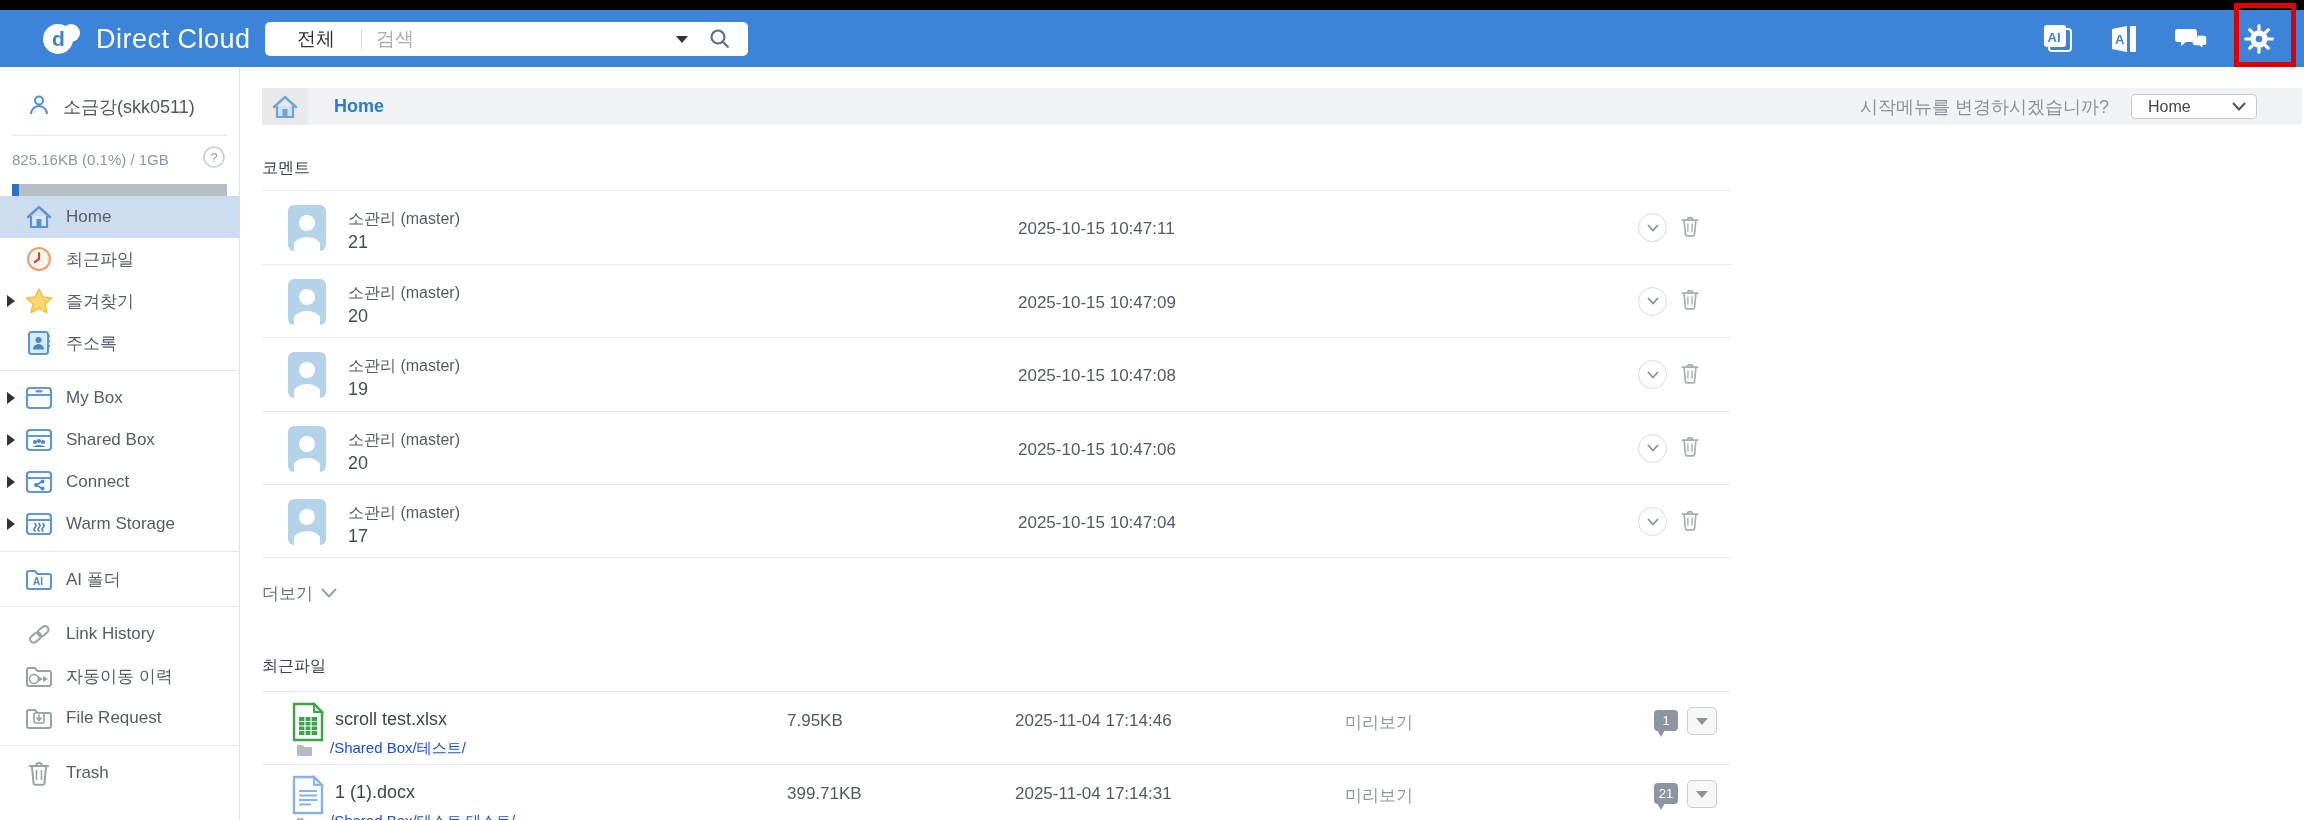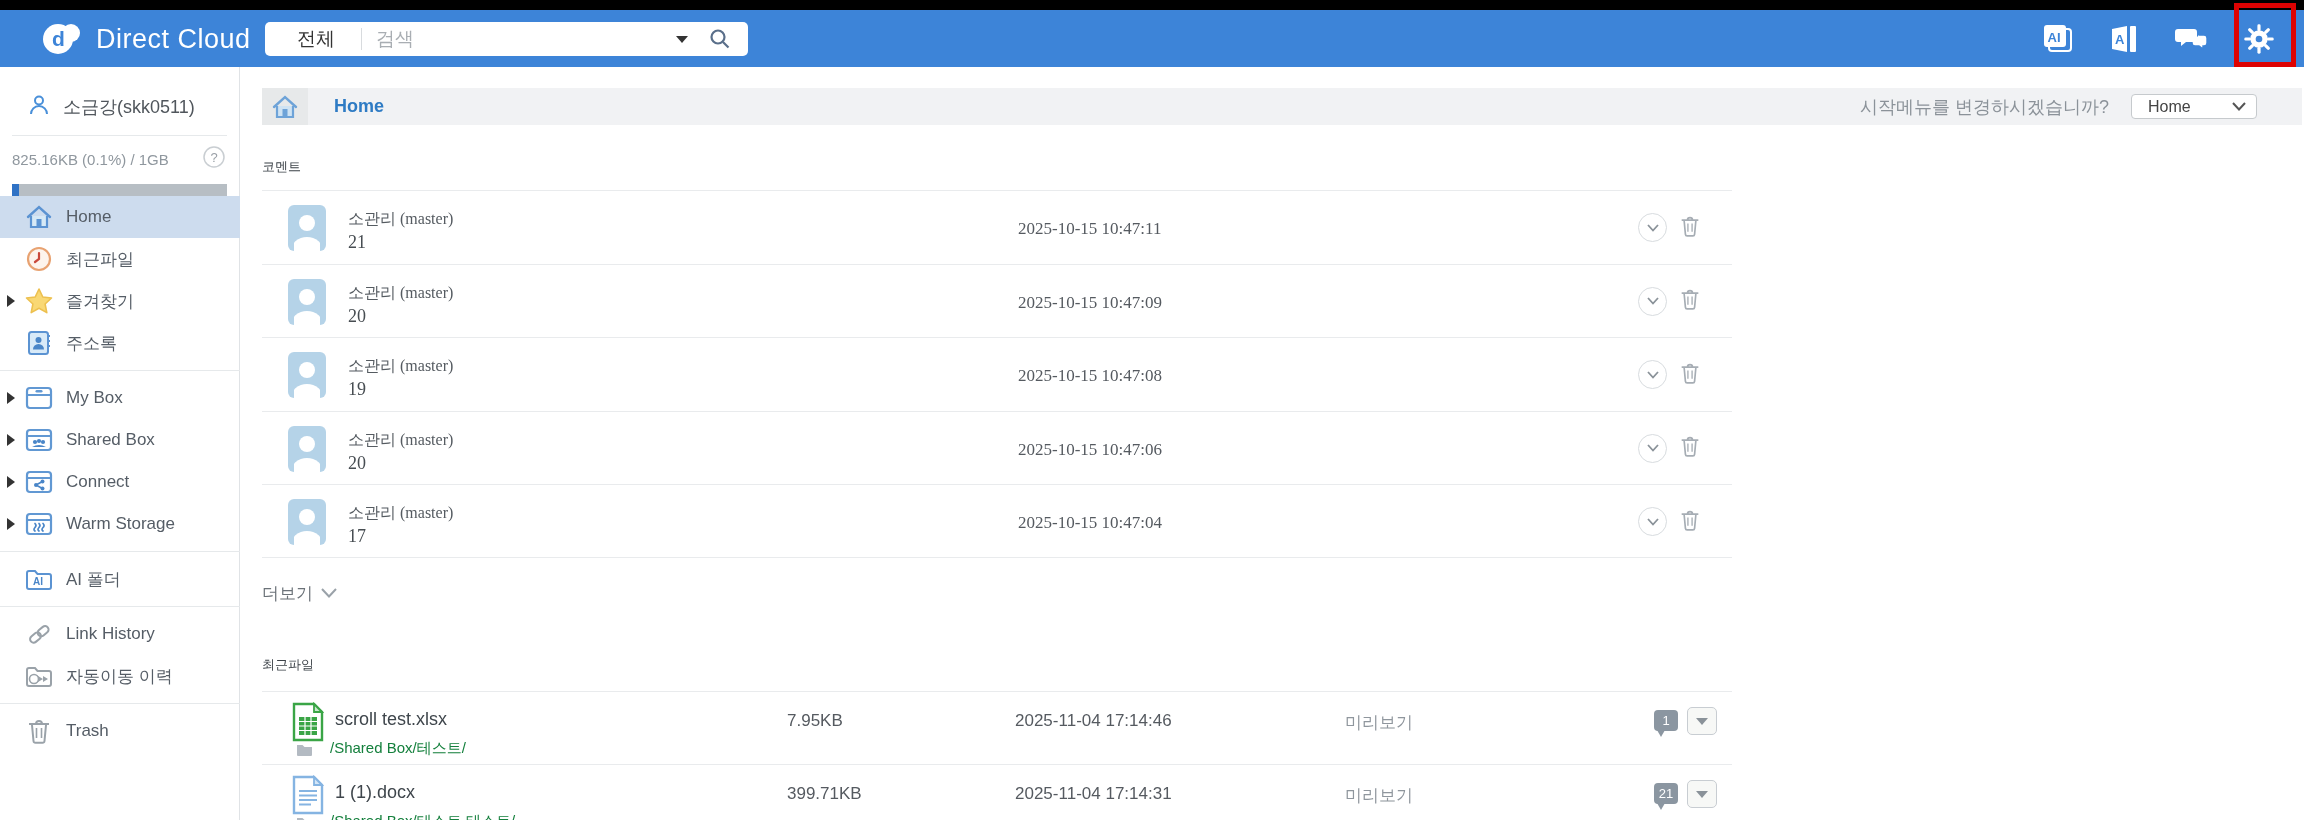--- a/index.html
+++ b/index.html
@@ -52,43 +52,43 @@
   .breadcrumb-bar { position:absolute; left:21px; top:21px; width:2040px; height:37px; background:#f1f2f4;
     display:flex; align-items:center; }
   .bc-iconbox { width:46px; height:37px; background:#e7e9ea; display:flex; align-items:center; justify-content:center; }
   .bc-title { font-size:18px; font-weight:bold; color:#2e7bc4; margin-left:26px; }
   .startmenu { position:absolute; right:45px; top:0; height:37px; display:flex; align-items:center; gap:22px; }
   .startmenu-q { font-size:18px; color:#8b9299; }
   .select { width:126px; height:25px; background:#fff; border:1px solid #c6cacd; border-radius:4px;
     display:flex; align-items:center; justify-content:space-between; padding:0 10px 0 16px; }
   .select-value { font-size:16px; color:#444; }
 
-  .section-title { position:absolute; left:21px; font-size:13px; color:#3c4248; }
+  .section-title { position:absolute; left:21px; font-size:16px; color:#3c4248; }
   .list { position:absolute; left:21px; width:1470px; }
   .row { position:relative; border-top:1px solid #e9ebed; }
-  .c-row { height:73.5px;font-family:Liberation Serif, serif; }
+  .c-row { height:73.5px; }
   .avatar { position:absolute; left:26px; top:14px; width:38px; height:46px; border-radius:6px;
     background:#b5d3e8; overflow:hidden; }
   .avatar svg { display:block; margin:6px auto 0; }
   .c-author { position:absolute; left:86px; top:18px; font-size:16px; color:#555b61; }
   .c-text { position:absolute; left:86px; top:41px; font-size:18px; color:#474d52; }
   .c-time { position:absolute; left:756px; top:28px; font-size:17px; color:#555a60; }
   .c-icons { position:absolute; left:1376px; top:22px; display:flex; align-items:center; gap:13px; }
   .circle-btn { width:29px; height:29px; border-radius:50%; border:1px solid #d8dcdf; background:#fff;
     display:flex; align-items:center; justify-content:center; }
   .more-row { position:absolute; left:21px; top:513px; width:1470px; height:26px;
     display:flex; justify-content:flex-start; align-items:center; gap:8px; padding-right:18px; }
   .more-label { font-size:17px; color:#6b7278; }
 
   .f-row { height:73px; }
   .f-row.cut { height:57px; overflow:hidden; border-bottom:none; }
   .f-icon { position:absolute; left:30px; top:10px; }
   .f-name { position:absolute; left:73px; top:17px; font-size:18px; color:#3f464c; }
   .f-folder { position:absolute; left:34px; top:50px; }
-  .f-path { position:absolute; left:68px; top:47px; font-size:15px; color:#15803d; }
+  .f-path { position:absolute; left:68px; top:47px; font-size:15px; color:#1d4ed8; }
   .f-size { position:absolute; left:510px; top:19px; font-size:17px; color:#555a60;margin-left:15px; }
   .f-time { position:absolute; left:753px; top:19px; font-size:17px; color:#555a60; }
   .f-preview { position:absolute; left:1083px; top:19px; font-size:17px; color:#8f969d; }
   .f-actions { position:absolute; left:1392px; top:15px; display:flex; align-items:flex-start; gap:9px; }
   .badge { position:relative; min-width:24px; height:21px; background:#8b96a1; border-radius:4px;
     color:#fff; font-size:13px; display:flex; align-items:center; justify-content:center; padding:0 4px; margin-top:3px; }
   .badge::after { content:""; position:absolute; left:3px; bottom:-6px; width:0; height:0;
     border-left:4px solid transparent; border-right:4px solid transparent; border-top:7px solid #8b96a1; }
   .menu-btn { width:30px; height:28px; background:#f7f8f6; border:1px solid #c8cdd2; border-radius:5px;
     display:flex; align-items:center; justify-content:center; }
@@ -329,20 +329,31 @@
         <span class="tri-cell"></span>
         <span class="nav-icon">
           <svg width="28" height="24" viewBox="0 0 28 24">
             <path d="M2 6 a2 2 0 0 1 2 -2 h6 l2.5 3 h11.5 a2 2 0 0 1 2 2 v11 a2 2 0 0 1 -2 2 h-20 a2 2 0 0 1 -2 -2 z" fill="#fff" stroke="#9aa2a9" stroke-width="2"></path>
             <circle cx="9" cy="15" r="4.5" fill="#fff" stroke="#9aa2a9" stroke-width="1.6"></circle>
             <path d="M13 12 l5 3 -5 3 z M18 12 l5 3 -5 3 z" fill="#9aa2a9"></path>
           </svg>
         </span>
         <span class="nav-label">자동이동 이력</span>
       </div>
+      <div class="nav-item">
+        <span class="tri-cell"></span>
+        <span class="nav-icon">
+          <svg width="28" height="24" viewBox="0 0 28 24">
+            <path d="M2 6 a2 2 0 0 1 2 -2 h6 l2.5 3 h11.5 a2 2 0 0 1 2 2 v11 a2 2 0 0 1 -2 2 h-20 a2 2 0 0 1 -2 -2 z" fill="#fff" stroke="#9aa2a9" stroke-width="2"></path>
+            <rect x="9" y="7" width="10" height="10" rx="1.5" fill="#fff" stroke="#9aa2a9" stroke-width="1.6"></rect>
+            <path d="M14 8.5 v5 M11.5 11.5 l2.5 3 2.5 -3" fill="none" stroke="#9aa2a9" stroke-width="1.6"></path>
+          </svg>
+        </span>
+        <span class="nav-label">File Request</span>
+      </div>
 
       <div class="nav-sep"></div>
 
       <div class="nav-item">
         <span class="tri-cell"></span>
         <span class="nav-icon">
           <svg width="24" height="26" viewBox="0 0 24 26" fill="none" stroke="#9aa2a9" stroke-width="2">
             <path d="M5 7 l1.5 16 a2 2 0 0 0 2 1.8 h7 a2 2 0 0 0 2 -1.8 L19 7"></path>
             <path d="M2 6 h20 M9 6 a3 3 0 0 1 6 0"></path>
             <path d="M9.5 10 v10 M14.5 10 v10" stroke-width="1.6"></path>

